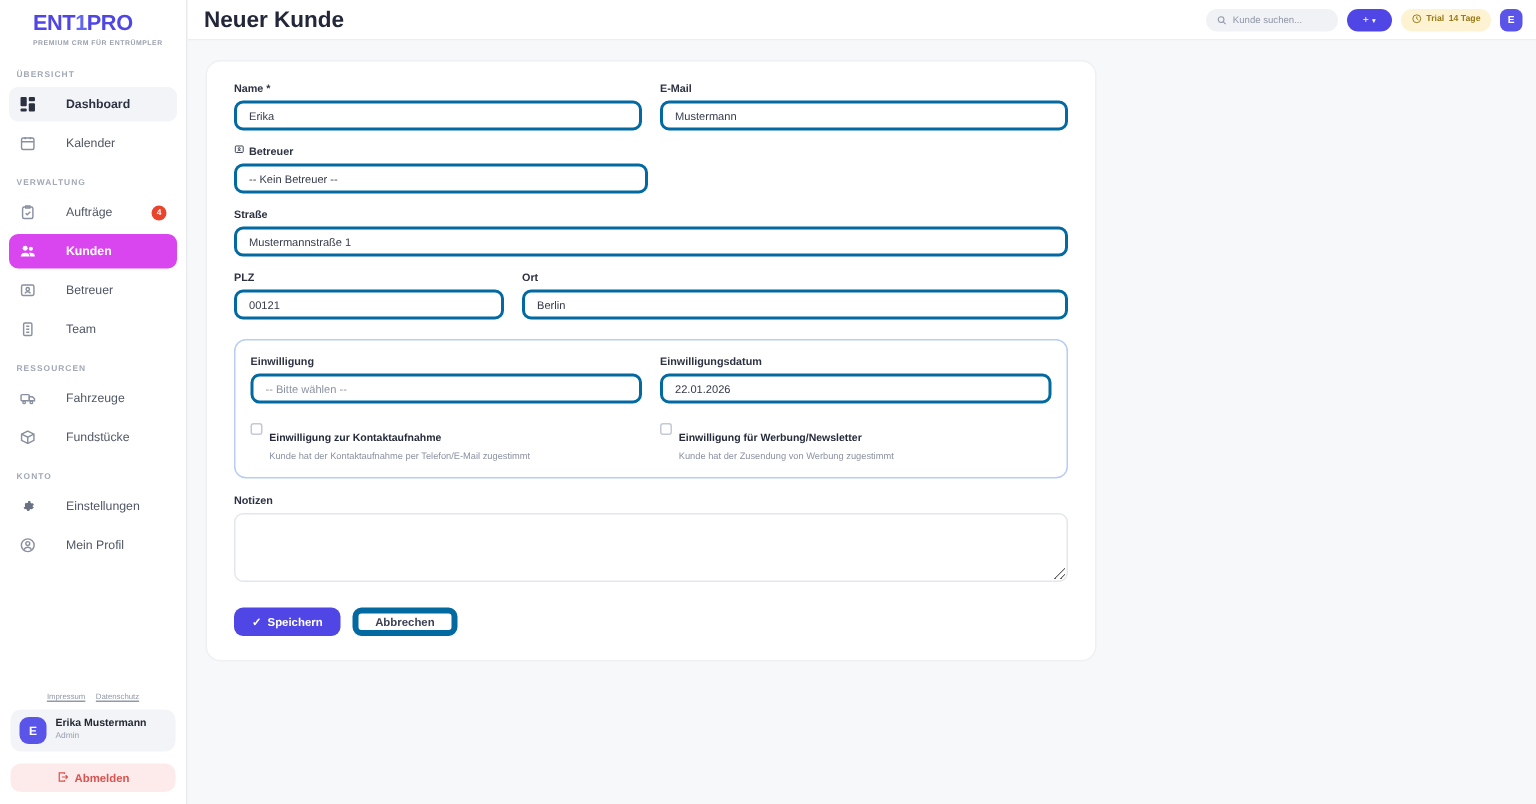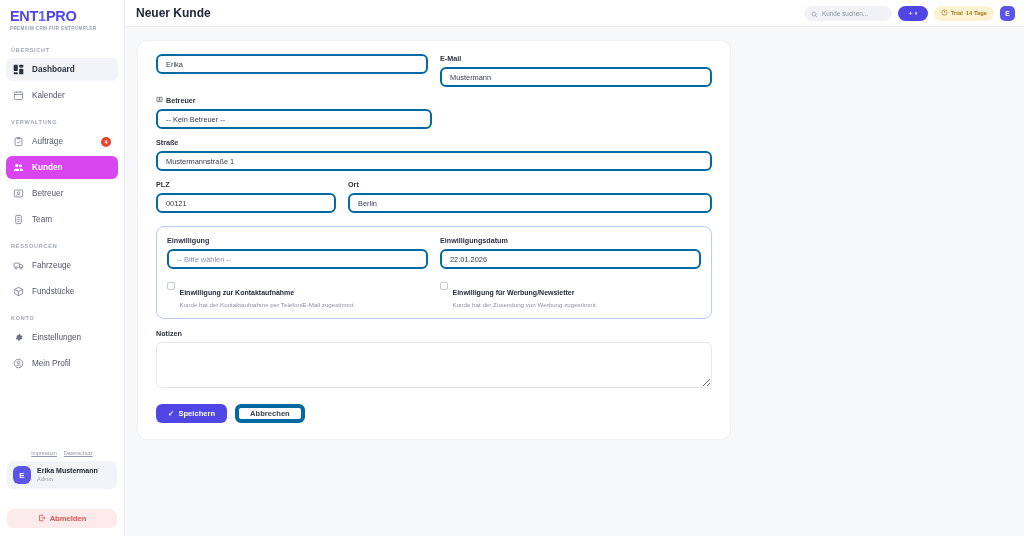--- a/index.html
+++ b/index.html
@@ -13,37 +13,37 @@
 
   
   .sidebar {
     width: 125px; height: 536px;
     background: #ffffff;
     border-right: 1px solid #e9eaee;
     display: flex; flex-direction: column;
     position: relative;
     flex: 0 0 125px;
   }
-  .brand { padding: 9px 0 7px 10px; }
+  .brand { padding: 9px 0 7px 10px; margin-left: 12px; }
   .brand-logo {
     font-size: 14.5px; font-weight: 700; letter-spacing: -0.3px;
     color: #4f46e5; line-height: 1.05;
   }
   .brand-logo .lo-1 { color: #6366f1; }
   .brand-tag {
     font-size: 4.6px; letter-spacing: 0.35px; color: #9aa0ae;
     margin-top: 2px; font-weight: 600;
   }
   .nav { flex: 1; padding: 0 6px; overflow: hidden; }
   .nav-section {
     font-size: 5.6px; font-weight: 700; letter-spacing: 0.7px;
     color: #a2a8b6; padding: 9px 0 5px 5px; text-transform: uppercase;
   }
   .nav-item {
-    display: flex; align-items: center; gap: 8px;
+    display: flex; align-items: center; gap: 20px;
     height: 23px; padding: 0 7px; border-radius: 6px;
     color: #515766; font-size: 8.2px; font-weight: 500;
     margin-bottom: 3px; position: relative; cursor: pointer;
   }
   .nav-item.active { background: #d946ef; color: #ffffff; font-weight: bold; }
   .nav-item.soft { background: #f3f4f7; color: #2c3142; font-weight: 600; }
   .nav-ic { width: 11px; height: 11px; display: flex; align-items: center; justify-content: center; flex: 0 0 11px; }
   .nav-ic svg { width: 11px; height: 11px; display: block; }
   .badge-count {
     position: absolute; right: 7px; top: 50%; transform: translateY(-50%);
@@ -63,34 +63,34 @@
     background: #f3f4f7; border-radius: 7px; padding: 5px 6px;
   }
   .user-av {
     width: 18px; height: 18px; border-radius: 6px; background: #5b54e8;
     color: #fff; font-size: 8px; font-weight: 700;
     display: flex; align-items: center; justify-content: center; flex: 0 0 18px;
   }
   .user-name { font-size: 7px; font-weight: 700; color: #222733; line-height: 1.25; }
   .user-role { font-size: 5.6px; color: #98a0af; line-height: 1.25; }
   .logout {
-    margin-top: 20px; height: 19px; border-radius: 7px;
+    margin-top: 8px; height: 19px; border-radius: 7px;
     background: #fdeaea; color: #d9534f; font-size: 7.6px; font-weight: 700;
     display: flex; align-items: center; justify-content: center; gap: 4px;
     cursor: pointer; border: none; width: 100%;
   }
   .logout svg { width: 8px; height: 8px; }
 
   
   .main { flex: 1; display: flex; flex-direction: column; min-width: 0; }
   .topbar {
     height: 27px; background: #ffffff; border-bottom: 1px solid #eceef2;
     display: flex; align-items: center; padding: 0 9px 0 11px; gap: 8px;
   }
-  .page-title { font-size: 12px; font-weight: 700; color: #22273a; }
+  .page-title { font-size: 15px; font-weight: 700; color: #22273a; }
   .top-right { margin-left: auto; display: flex; align-items: center; gap: 6px; }
   .search-box {
     width: 88px; height: 15px; background: #f1f2f6; border-radius: 8px;
     display: flex; align-items: center; gap: 4px; padding: 0 7px;
   }
   .search-box svg { width: 7px; height: 7px; flex: 0 0 7px; }
   .search-ph { font-size: 6.4px; color: #9097a6; }
   .btn-add {
     width: 30px; height: 15px; border-radius: 8px; background: #4f46e5;
     display: flex; align-items: center; justify-content: center; gap: 2px;
@@ -354,20 +354,21 @@
         </div>
         <div class="top-av">E</div>
       </div>
     </header>
 
     <div class="content">
       <div class="card">
 
         <div class="row">
           <div class="fld half">
+            <label class="flab">Name *</label>
             <div class="inp">Erika</div>
           </div>
           <div class="fld half">
             <label class="flab">E-Mail</label>
             <div class="inp">Mustermann</div>
           </div>
         </div>
 
 
         <div class="fld half">

